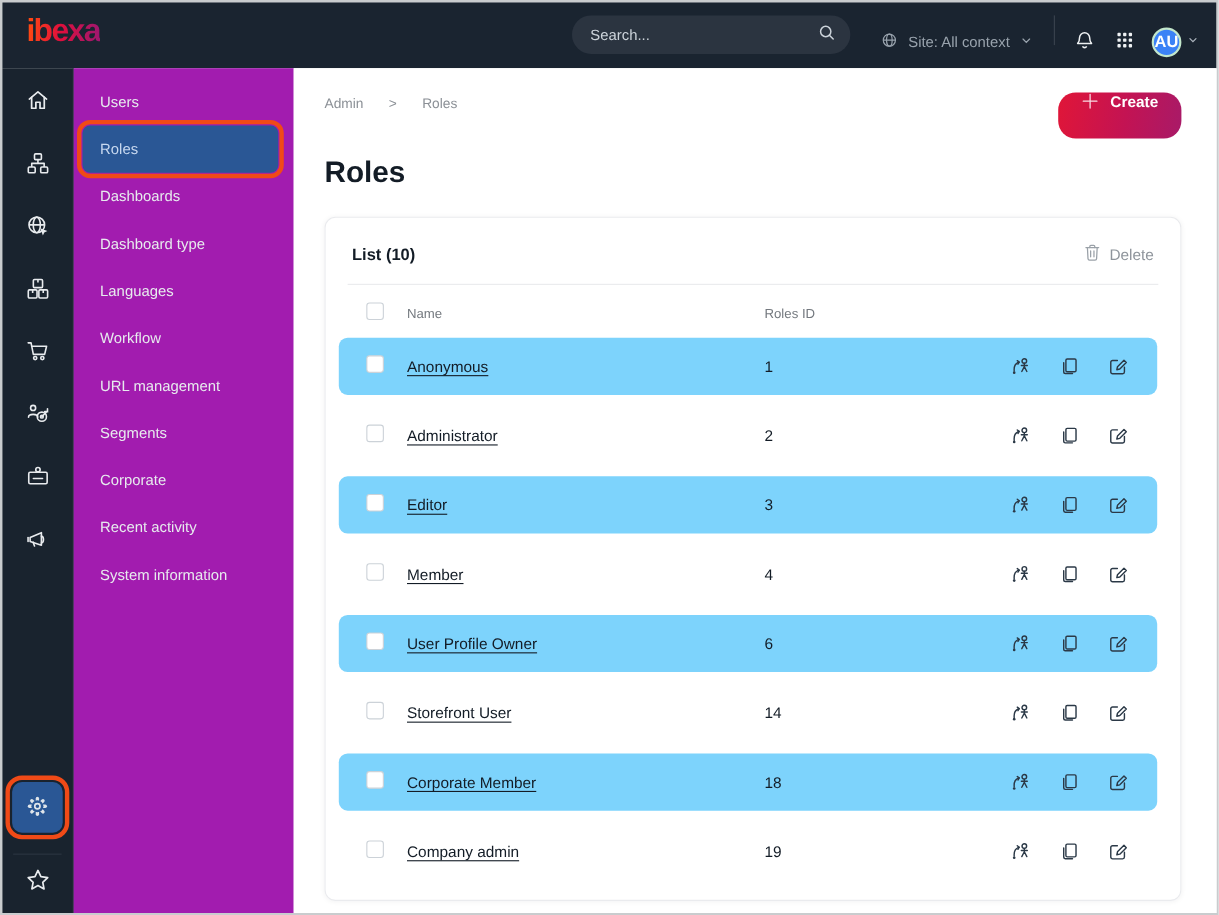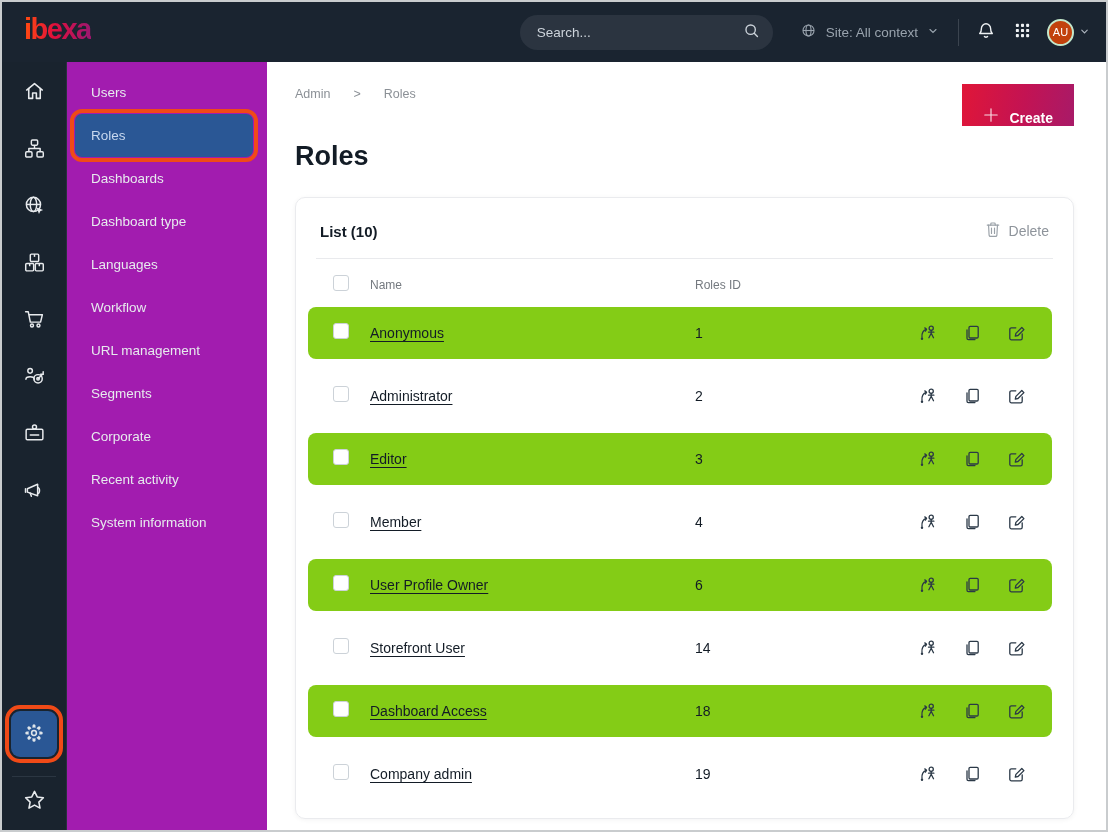--- a/index.html
+++ b/index.html
@@ -2,36 +2,36 @@
 <html><head>
 <meta charset="utf-8">
 <style>
   * { box-sizing: border-box; margin: 0; padding: 0; }
   html,body { background:#e9e9e9; }
   body { font-family: "Liberation Sans", sans-serif; }
   .frame { position:relative; width:1108px; height:832px; border:2px solid #c9ccce; background:#fff;
            overflow:hidden; display:flex; flex-direction:column; }
 
   
-  .topbar { height:60px; min-height:60px; background:#1a2430; display:flex; align-items:center; padding:0 16px 0 22px; }
+  .topbar { height:60px; min-height:60px; background:#1a2430; display:flex; padding:12px 16px 0 22px; }
   .logo { font-size:29px; font-weight:700; letter-spacing:-1.5px; line-height:1; padding-bottom:5px;
           background:linear-gradient(95deg,#ff4713 5%,#e00f3c 45%,#a0176e 95%);
           -webkit-background-clip:text; background-clip:text; color:transparent; cursor:pointer; }
   .search-pill { margin-left:auto; width:253px; height:35px; background:#2b3440; border-radius:18px;
                  display:flex; align-items:center; padding:0 13px 0 17px; gap:8px; }
   .search-pill input { flex:1; background:transparent; border:none; outline:none; color:#e5eaef;
                        font-size:13.5px; font-family:inherit; min-width:0; }
   .search-pill input::placeholder { color:#ccd3da; opacity:1; }
   .site-ctx { display:flex; align-items:center; gap:9px; margin-left:27px; color:#99a3ad; font-size:13.5px; cursor:pointer; }
   .vdiv { width:1px; height:27px; background:#3b444f; margin:0 17px 0 19px; }
   .icon-btn { background:none; border:none; padding:0; display:flex; align-items:center; justify-content:center; cursor:pointer; }
   .bell-btn { margin-right:17px; }
   .user { display:flex; align-items:center; gap:5px; margin-left:15px; cursor:pointer; }
-  .avatar { width:27px; height:27px; border-radius:50%; background:#c2410c; border:2px solid #c3e7cb;
-            color:#fff; font-size:11px; font-weight:400; display:flex; align-items:center; justify-content:center; }
+  .avatar { width:27px; height:27px; border-radius:50%; background:#3b82f6; border:2px solid #c3e7cb;
+            color:#fff; font-size:15px; font-weight:700; display:flex; align-items:center; justify-content:center; }
 
   
   .body-row { flex:1; display:flex; min-height:0; }
 
   .iconbar { width:65px; min-width:65px; background:#19232e; border-right:1px solid #28323e;
              display:flex; flex-direction:column; align-items:center; padding:2px 0 6px; }
   .nav-ico { width:65px; height:57px; display:flex; align-items:center; justify-content:center;
              background:none; border:none; cursor:pointer; }
   .spacer { flex:1; }
   .gear-box { width:46px; height:46px; background:#2a5795; border-radius:9px; outline:4px solid #f04a17;
@@ -43,37 +43,37 @@
   .menu-item { height:43px; display:flex; align-items:center; padding-left:24px; color:#e7ebee;
                font-size:13.5px; cursor:pointer; }
   .menu-item.selected { background:#2a5795; border-radius:7px; outline:4px solid #f04a17; outline-offset:1px;
                         margin:0 14px 0 8px; padding-left:16px; color:#c7d8ef; }
 
   
   .main { flex:1; background:#fff; padding:0 32px 0 28px; overflow:hidden; }
   .main-top { margin-top:21px; display:flex; justify-content:space-between; align-items:center; min-height:44px; }
   .breadcrumb { font-size:12.5px; color:#8b9096; display:flex; gap:23px; align-self:flex-start; margin-top:4px; }
   .crumb { cursor:pointer; }
-  .create-btn { height:42px; padding:0 21px; border:none; border-radius:0; cursor:pointer;
+  .create-btn { height:42px; padding:0 21px; border:none; border-radius:16px; cursor:pointer;
                 background:linear-gradient(100deg,#e01638 0%,#c31353 55%,#a81a68 100%);
-                color:#fff; font-size:14px; font-weight:700; display:flex; align-items:flex-end; gap:10px; font-family:inherit; }
+                color:#fff; font-size:14px; font-weight:700; display:flex; align-items:flex-start; gap:10px; font-family:inherit; }
   .page-title { margin:14px 0 25px; font-size:27px; font-weight:700; color:#131c26; }
 
   .card { border:1px solid #eaebee; border-radius:10px; box-shadow:0 1px 5px rgba(19,28,38,.05); }
   .card-head { display:flex; justify-content:space-between; align-items:center; padding:23px 24px 17px; }
   .list-title { font-size:15px; font-weight:700; color:#131c26; }
   .delete-btn { display:flex; align-items:center; gap:8px; background:none; border:none; color:#8e949b;
                 font-size:14px; font-family:inherit; cursor:pointer; }
   .card-div { height:1px; background:#e9eaed; margin:0 20px; }
   .table { margin:4px 21px 18px 12px; }
   .thead, .trow { display:grid; grid-template-columns:37px 325px 1fr auto; align-items:center; padding:0 26px 0 25px; }
   .thead { height:44px; }
   .th { font-size:12px; color:#74797f; }
   .trow { height:52px; border-radius:8px; margin-bottom:11px; }
-  .trow.striped { background:#84cc16; }
+  .trow.striped { background:#7dd3fc; }
   .cbx { appearance:none; -webkit-appearance:none; width:16px; height:16px; border:1px solid #ccd2d8;
          border-radius:3px; background:#fff; margin:0; cursor:pointer; }
   .row-link { color:#131c26; font-size:14px; text-decoration:underline; text-underline-offset:3px; cursor:pointer; width:max-content; }
   .role-id { font-size:14px; color:#131c26; }
   .actions { display:flex; gap:24px; }
   .action-btn { background:none; border:none; padding:0; cursor:pointer; height:20px; }
 </style>
 </head>
 <body>
 
@@ -518,21 +518,21 @@
             <path d="M16.2 10.8 v4.4 a1.6 1.6 0 0 1 -1.6 1.6 H5.4 a1.6 1.6 0 0 1 -1.6 -1.6 V6.4 a1.6 1.6 0 0 1 1.6 -1.6 h4.4"></path>
             <path d="M9.3 13.1 l.6 -2.7 5.9 -5.9 2.1 2.1 -5.9 5.9 z"></path>
           </svg>
         </span>
       </button>
     </div>
   </div>
 
   <div class="trow striped">
     <span><input type="checkbox" class="cbx" style=""></span>
-    <a class="row-link">Dashboard Access</a>
+    <a class="row-link">Corporate Member</a>
     <span class="role-id">18</span>
     <div class="actions">
       <button class="action-btn">
         <span>
           <svg width="20" height="20" viewBox="0 0 20 20" fill="none" stroke="#2b3947" stroke-width="1.3" stroke-linecap="round" stroke-linejoin="round">
             <circle cx="13.2" cy="5.2" r="2.1"></circle>
             <path d="M10.5 9.2 h5.4 M13.2 7.3 v3 M13.2 10.3 l-2.3 4.4 M13.2 10.3 l2.3 4.4"></path>
             <path d="M4 14.3 C3.6 9.6 5.1 7.2 8.4 6.3"></path>
             <path d="M6.8 4.9 l1.8 1.3 -1.2 1.9"></path>
             <circle cx="4" cy="15.8" r="1.2" fill="#2b3947" stroke="none"></circle>

